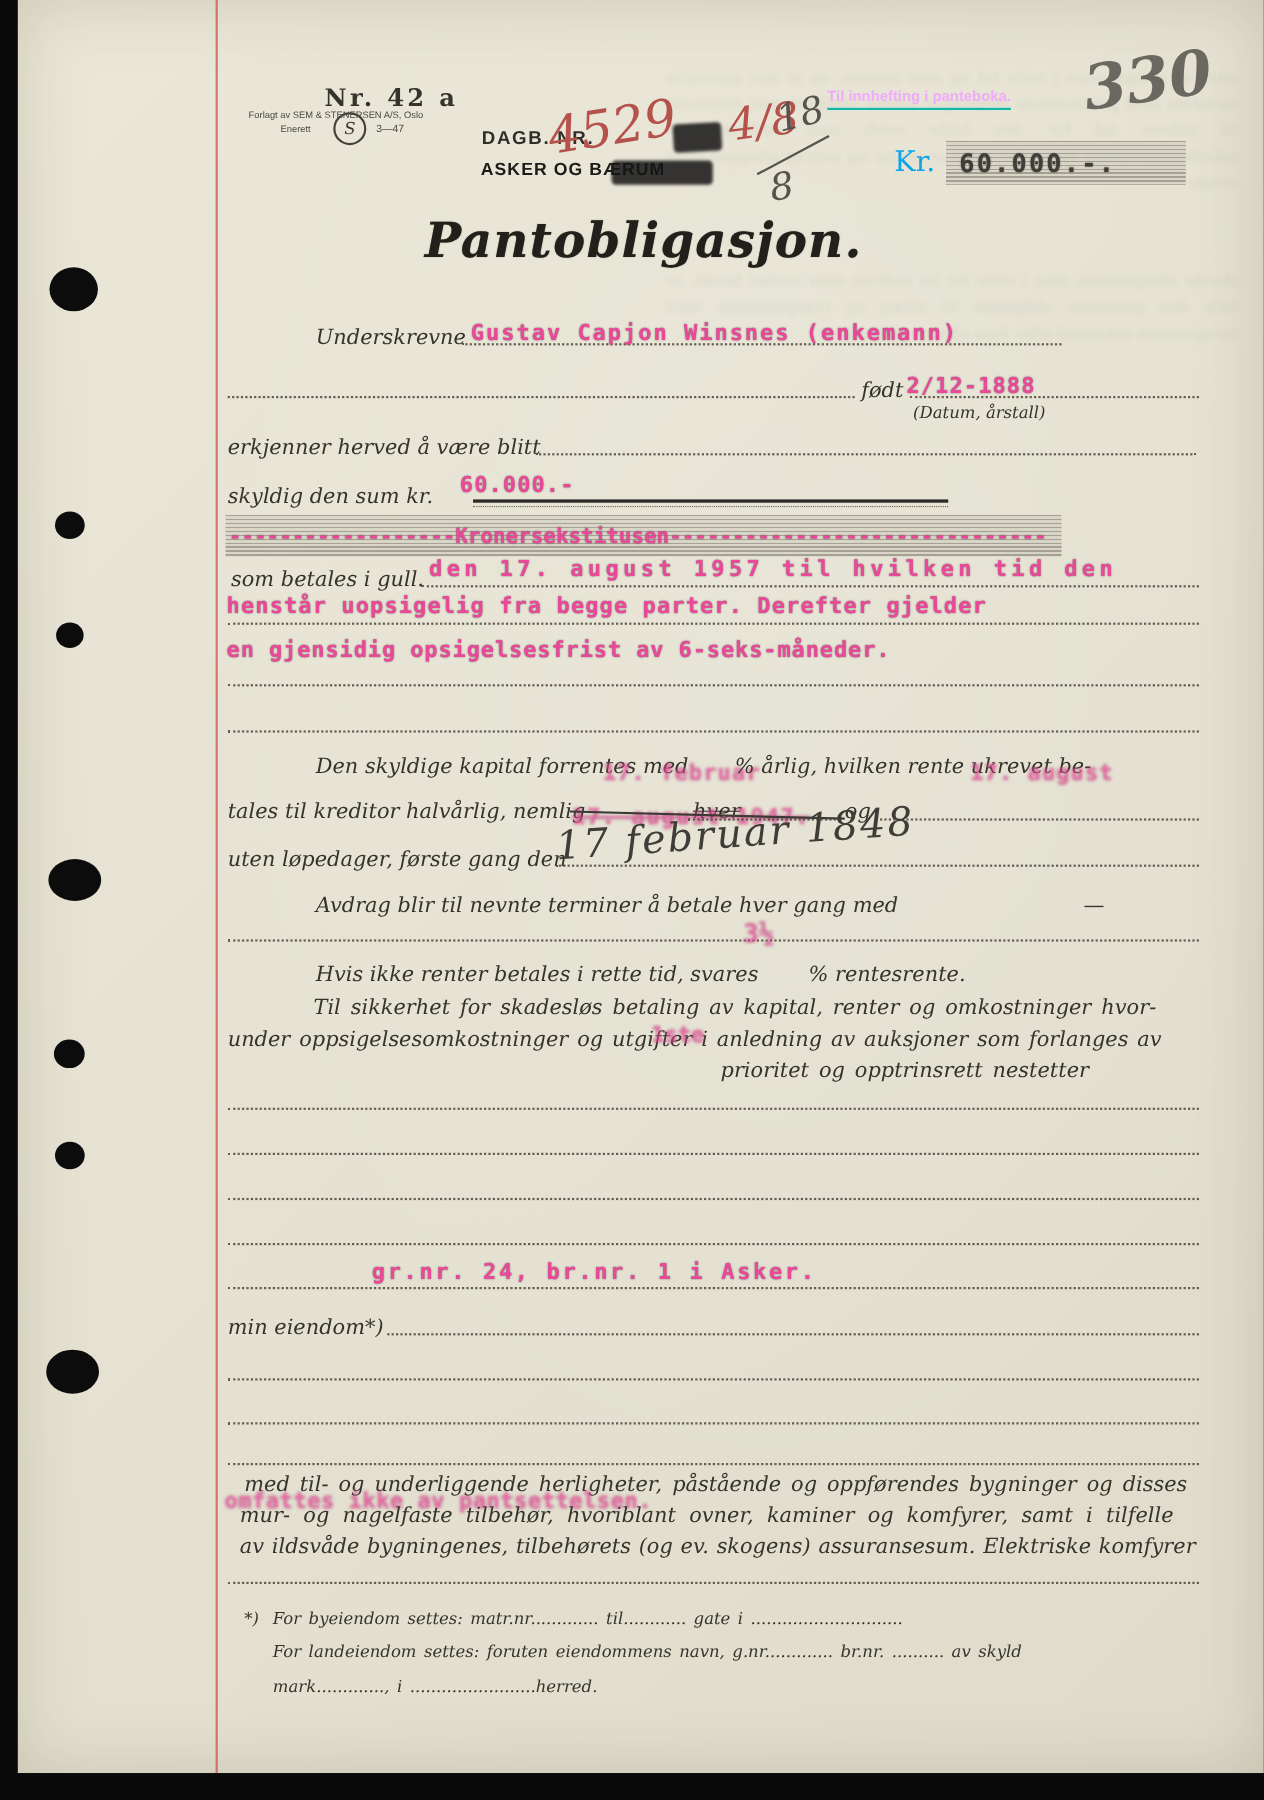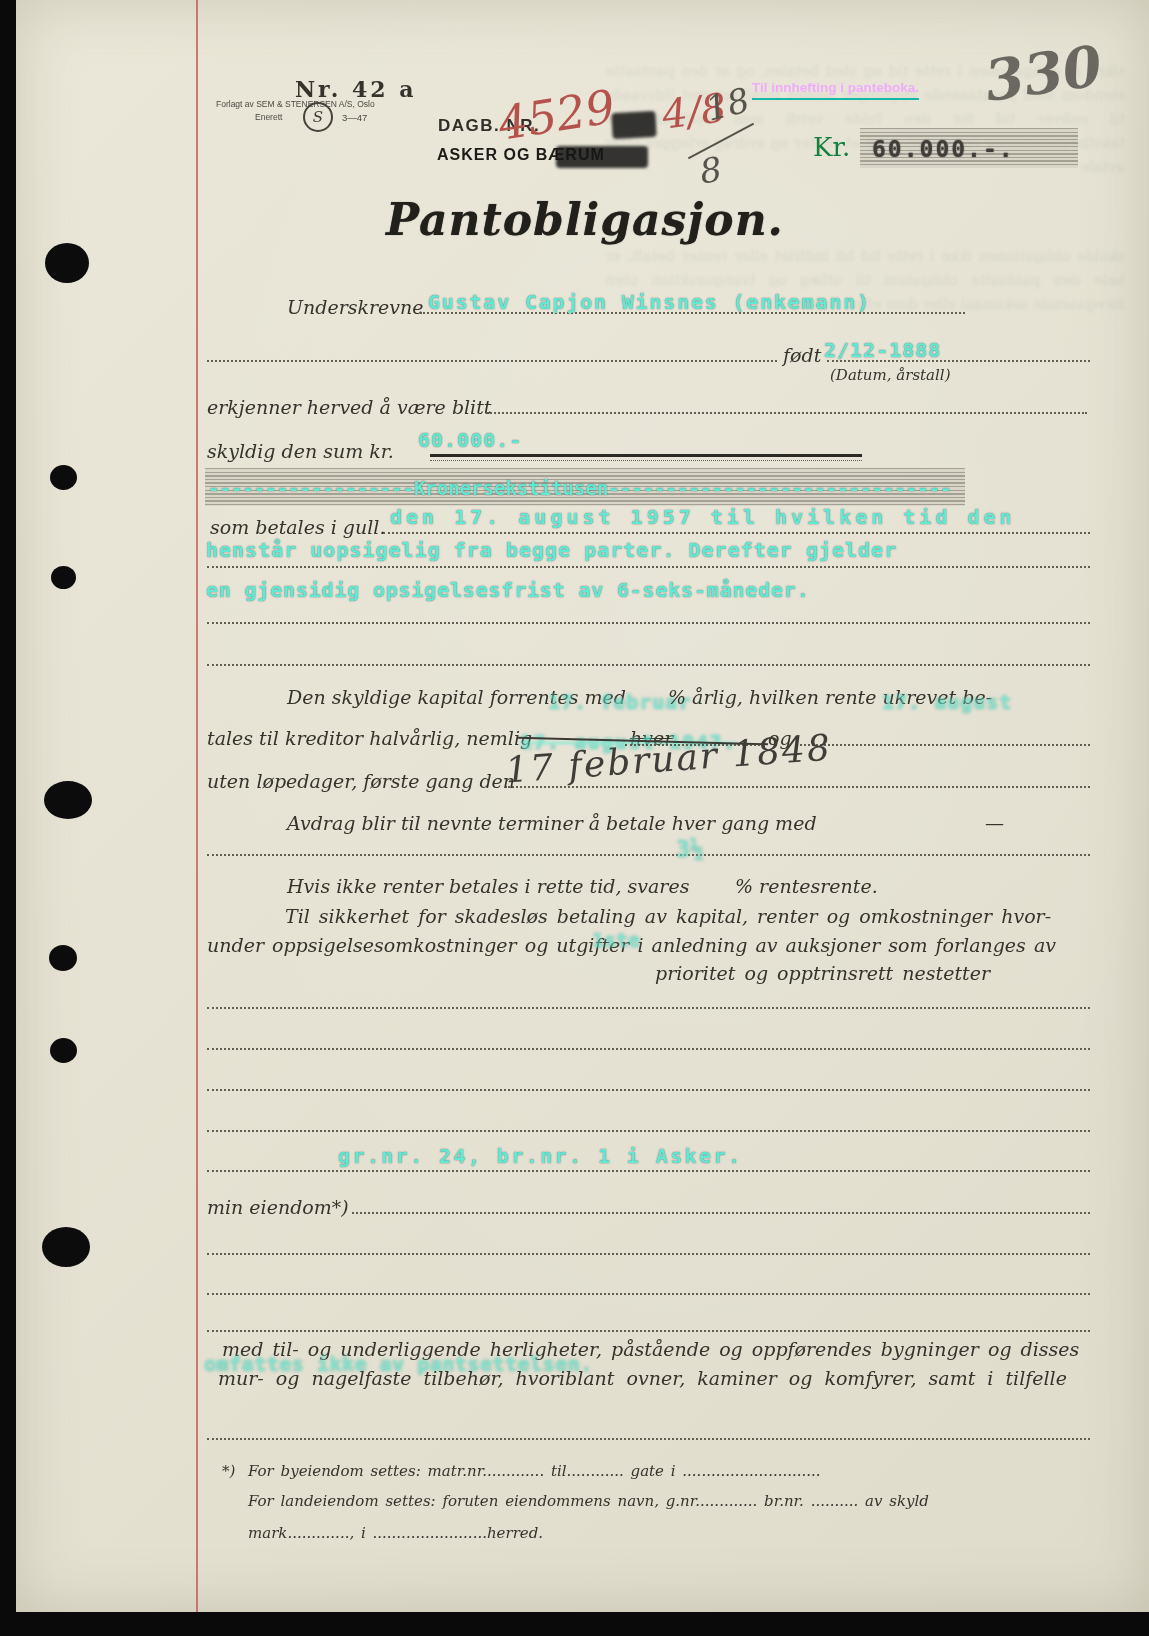--- a/index.html
+++ b/index.html
@@ -16,21 +16,21 @@
   .redline{position:absolute;left:196px;top:0;width:2px;height:1612px;background:#c4544d;opacity:.75;}
   .hole{position:absolute;background:#0c0c0c;border-radius:50%;}
   
   .p{position:absolute;font-style:italic;font-size:19px;color:#35332c;white-space:nowrap;
      font-family:"DejaVu Serif",serif;}
   .small{font-size:15px;}
   
   .dl{position:absolute;height:0;border-bottom:2px dotted #4c473c;opacity:.85;}
   
   .tw{position:absolute;font-family:"DejaVu Sans Mono",monospace;font-weight:bold;
-      font-size:20px;color:#5eead4;white-space:nowrap;
+      font-size:20px;color:#ec4899;white-space:nowrap;
       text-shadow:0 0 1.5px rgba(70,65,60,.85);filter:blur(.4px);}
   .smudge{filter:blur(1.6px);opacity:.8;}
   
   .hw{position:absolute;font-style:italic;white-space:nowrap;font-family:"DejaVu Serif",serif;}
   .red{color:#b4524b;}
   .pencil{color:#55534c;}
   .band{position:absolute;background:repeating-linear-gradient(180deg,
         rgba(110,106,95,.55) 0 1.5px, rgba(200,197,184,.45) 1.5px 3.6px);}
   .blob{position:absolute;background:#151515;filter:blur(1.5px);opacity:.85;border-radius:4px;}
   .sans{font-family:"Liberation Sans",sans-serif;}
@@ -53,40 +53,40 @@
 
   <div class="hole" style="left:45px;top:243px;width:44px;height:40px;"></div>
   <div class="hole" style="left:50px;top:465px;width:27px;height:25px;"></div>
   <div class="hole" style="left:51px;top:566px;width:25px;height:23px;"></div>
   <div class="hole" style="left:44px;top:781px;width:48px;height:38px;"></div>
   <div class="hole" style="left:49px;top:945px;width:28px;height:26px;"></div>
   <div class="hole" style="left:50px;top:1038px;width:27px;height:25px;"></div>
   <div class="hole" style="left:42px;top:1227px;width:48px;height:40px;"></div>
 
   <div class="p" style="left:295px;top:76px;font-style:normal;font-weight:bold;font-size:22px;letter-spacing:3px;">Nr. 42 a</div>
-  <div class="p sans" style="left:216px;top:99px;font-style:normal;font-size:8.5px;color:#4b4942;">Forlagt av SEM &amp; STENERSEN A/S, Oslo</div>
+  <div class="p sans" style="left:226px;top:99px;font-style:normal;font-size:8.5px;color:#4b4942;">Forlagt av SEM &amp; STENERSEN A/S, Oslo</div>
   <div class="p sans" style="left:255px;top:112px;font-style:normal;font-size:8.5px;color:#4b4942;">Enerett</div>
   <div style="position:absolute;left:303px;top:102px;width:26px;height:26px;border:2px solid #44423b;border-radius:50%;text-align:center;line-height:26px;font-size:15px;font-style:italic;color:#3c3a33;">S</div>
   <div class="p sans" style="left:342px;top:112px;font-style:normal;font-size:9.5px;color:#4b4942;">3—47</div>
 
   <div class="p sans" style="left:438px;top:116px;font-style:normal;font-weight:bold;font-size:17px;letter-spacing:1.5px;color:#2f2e29;filter:blur(.3px);">DAGB. NR.</div>
   <div class="hw red" style="left:498px;top:88px;font-size:46px;transform:rotate(-9deg);">4529</div>
   <div class="blob" style="left:612px;top:112px;width:44px;height:26px;transform:rotate(-3deg);"></div>
   <div class="hw red" style="left:662px;top:88px;font-size:40px;transform:rotate(-7deg);">4/8</div>
   <div class="hw pencil" style="left:706px;top:84px;font-size:34px;transform:rotate(-14deg);">18</div>
   <div class="strokeline" style="left:684px;top:140px;width:74px;height:2px;transform:rotate(-28deg);background:#55534c;"></div>
   <div class="hw pencil" style="left:700px;top:150px;font-size:34px;transform:rotate(-8deg);">8</div>
 
   <div class="p sans" style="left:437px;top:146px;font-style:normal;font-weight:bold;font-size:16px;letter-spacing:1px;color:#1c1b18;filter:blur(.5px);">ASKER OG BÆRUM</div>
   <div class="blob" style="left:556px;top:146px;width:92px;height:22px;"></div>
 
   <div class="p sans" style="left:752px;top:80px;font-style:normal;font-weight:bold;font-size:13.5px;color:#f0abfc;border-bottom:2px solid #14b8a6;padding-bottom:3px;">Til innhefting i panteboka.</div>
   <div class="hw pencil" style="left:985px;top:40px;font-size:56px;transform:rotate(-8deg);font-weight:bold;opacity:.85;">330</div>
 
-  <div class="p" style="left:813px;top:132px;font-style:normal;font-size:26px;color:#15803d;">Kr.</div>
+  <div class="p" style="left:813px;top:132px;font-style:normal;font-size:26px;color:#0ea5e9;">Kr.</div>
   <div class="band" style="left:860px;top:128px;width:218px;height:40px;"></div>
   <div class="tw" style="left:872px;top:136px;font-size:23px;letter-spacing:2px;color:#403e39;">60.000.-.</div>
 
   <div style="position:absolute;left:205px;top:194px;width:760px;text-align:center;font-family:'DejaVu Serif',serif;font-style:italic;font-weight:bold;font-size:44px;color:#21201b;letter-spacing:1px;text-shadow:0 0 1px rgba(30,30,25,.6);">Pantobligasjon.</div>
 
   <div class="p" style="left:287px;top:296px;">Underskrevne</div>
   <div class="dl" style="left:420px;top:312px;width:545px;"></div>
   <div class="tw" style="left:428px;top:290px;letter-spacing:1.8px;">Gustav Capjon Winsnes (enkemann)</div>
 
   <div class="dl" style="left:207px;top:360px;width:570px;"></div>
@@ -156,20 +156,21 @@
 
   <div class="p" style="left:207px;top:1196px;">min eiendom*)</div>
   <div class="dl" style="left:352px;top:1212px;width:738px;"></div>
   <div class="dl" style="left:207px;top:1253px;width:883px;"></div>
   <div class="dl" style="left:207px;top:1293px;width:883px;"></div>
   <div class="dl" style="left:207px;top:1330px;width:883px;"></div>
 
   <div class="p" style="left:222px;top:1338px;word-spacing:3px;">med til- og underliggende herligheter, påstående og oppførendes bygninger og disses</div>
   <div class="tw smudge" style="left:204px;top:1352px;letter-spacing:0.5px;">omfattes ikke av pantsettelsen.</div>
   <div class="p" style="left:218px;top:1367px;word-spacing:6px;">mur- og nagelfaste tilbehør, hvoriblant ovner, kaminer og komfyrer, samt i tilfelle</div>
+  <div class="p" style="left:218px;top:1395px;word-spacing:1px;">av ildsvåde bygningenes, tilbehørets (og ev. skogens) assuransesum. Elektriske komfyrer</div>
   <div class="dl" style="left:207px;top:1438px;width:883px;"></div>
 
   <div class="p small" style="left:222px;top:1462px;">*)</div>
   <div class="p small" style="left:248px;top:1462px;word-spacing:2px;">For byeiendom settes: matr.nr............. til............ gate i .............................</div>
   <div class="p small" style="left:248px;top:1492px;word-spacing:2px;">For landeiendom settes: foruten eiendommens navn, g.nr............. br.nr. .......... av skyld</div>
   <div class="p small" style="left:248px;top:1524px;word-spacing:2px;">mark............., i ........................herred.</div>
 
   <div class="edge-left"></div>
   <div class="edge-bottom"></div>
 </div>

